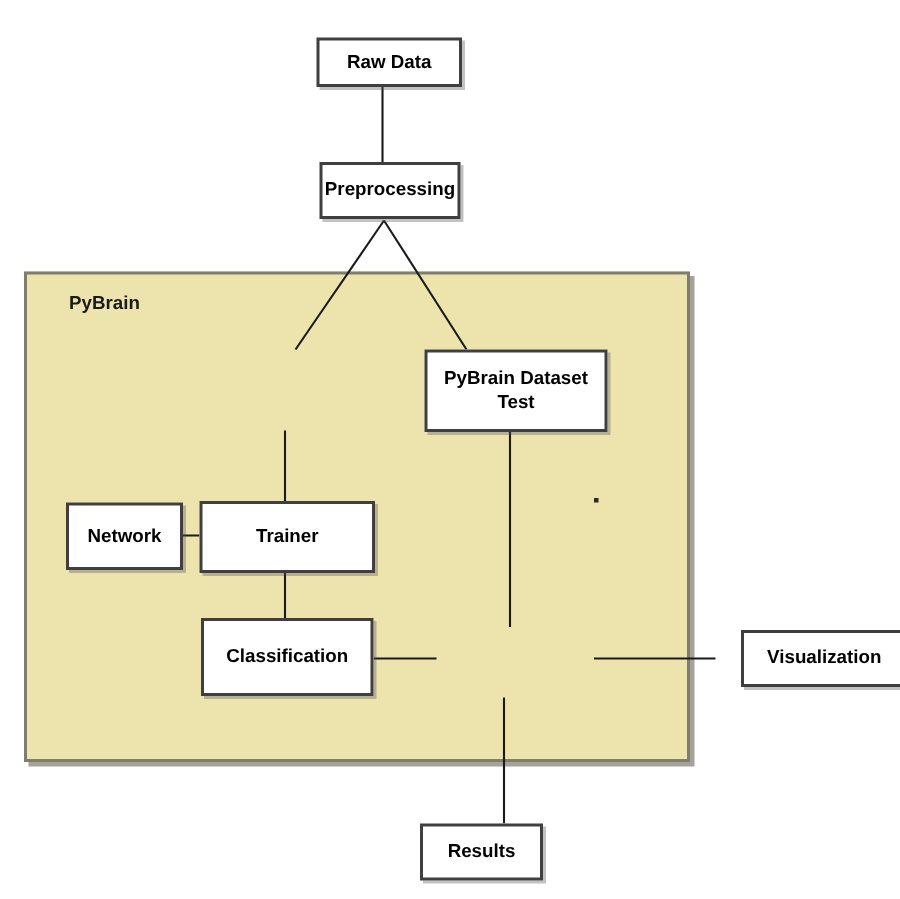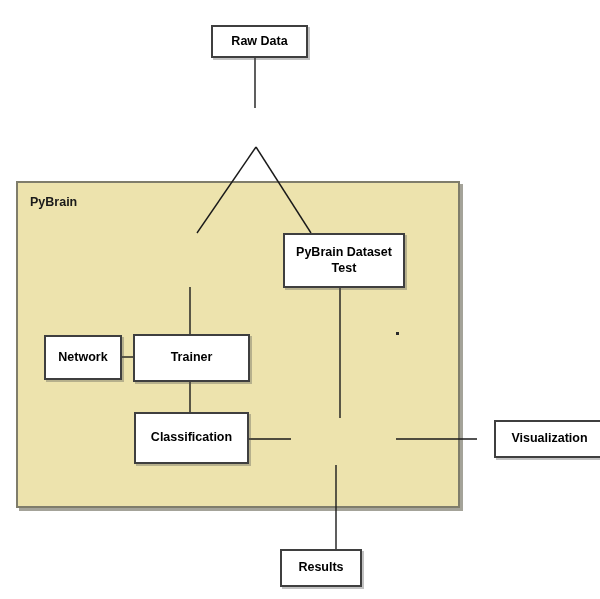--- a/index.html
+++ b/index.html
@@ -20,21 +20,21 @@
     left: 16px; top: 181px;
     width: 444px; height: 327px;
     background: var(--container-fill, #EDE3AD);
     border: 2px solid var(--container-border, #7F7D6B);
     box-shadow: 3px 3px 0 rgba(90, 88, 70, 0.55);
     box-sizing: border-box;
     z-index: 1;
   }
   .container-label {
     position: absolute;
-    left: 12px; top: 12px;
+    left: 28px; top: 12px;
     font-size: 12.5px;
     font-weight: bold;
     color: #1a1a1a;
   }
   svg.wires {
     position: absolute;
     left: 0; top: 0;
     width: 600px; height: 599px;
     z-index: 2;
     pointer-events: none;
@@ -100,20 +100,23 @@
     <line class="connector" x1="396" y1="439" x2="477" y2="439"></line>
     <line class="connector" x1="336" y1="465" x2="336" y2="549"></line>
   </svg>
 
   <div class="stray-dot"></div>
 
   <div class="node n-raw-data">
     <span>Raw Data</span>
   </div>
 
+  <div class="node n-preprocessing">
+    <span>Preprocessing</span>
+  </div>
 
 
   <div class="node n-dataset-test">
     <span>PyBrain Dataset Test</span>
   </div>
 
   <div class="node n-network">
     <span>Network</span>
   </div>
 

